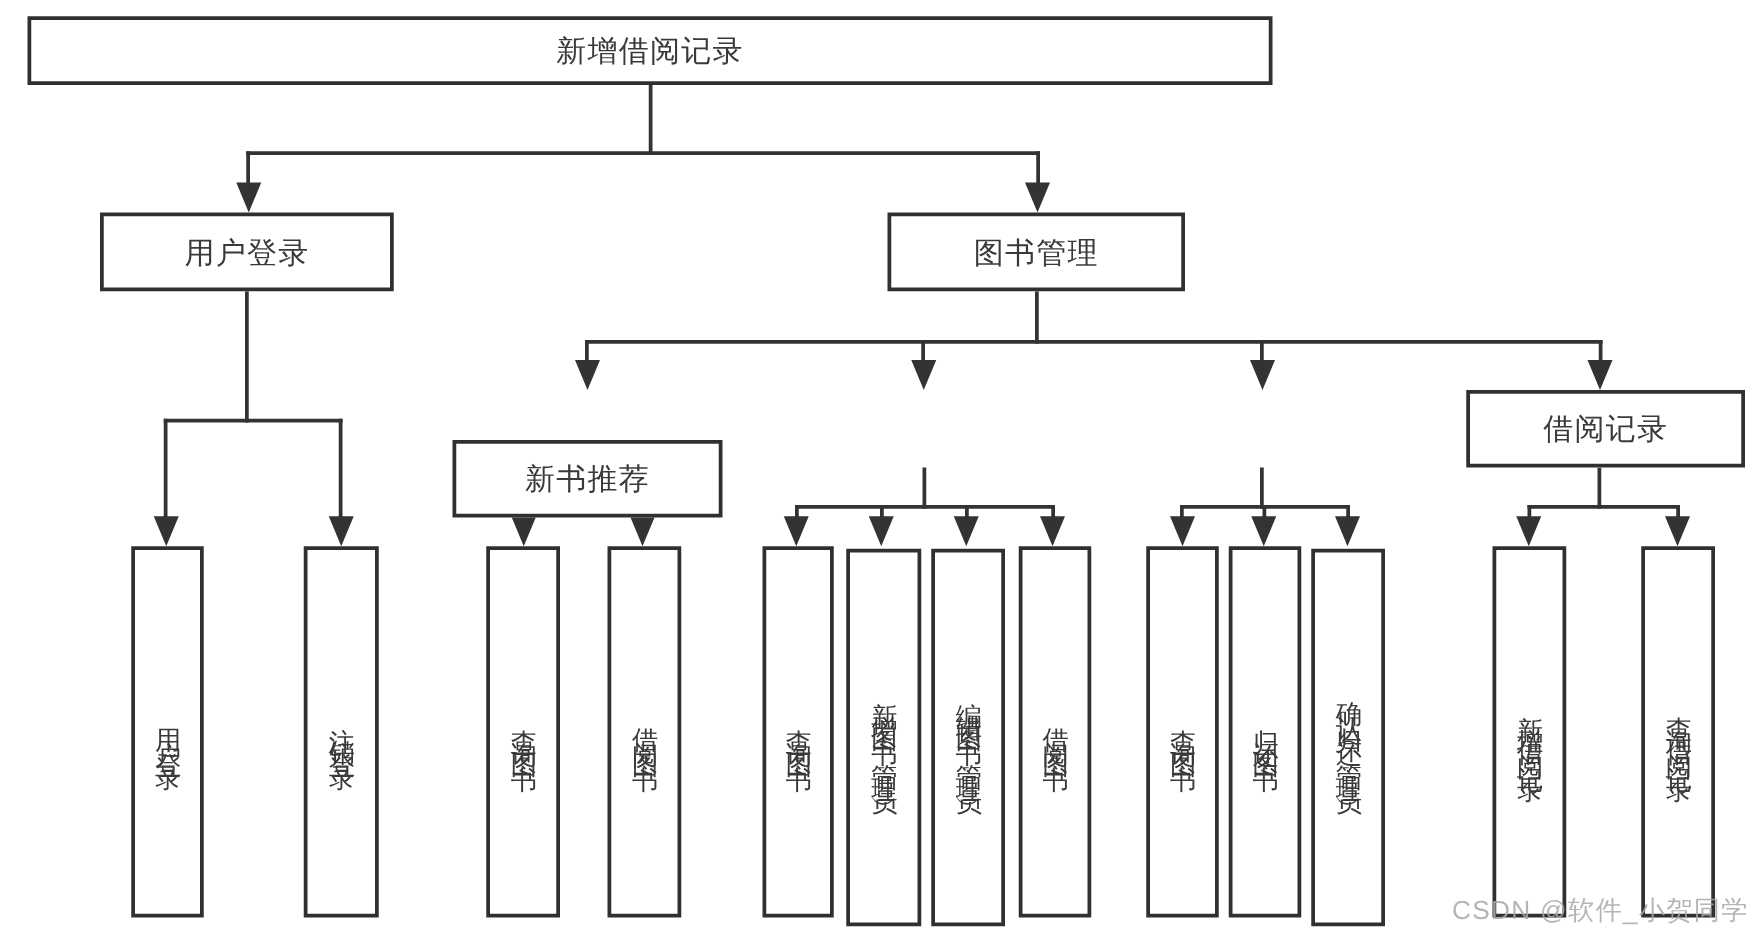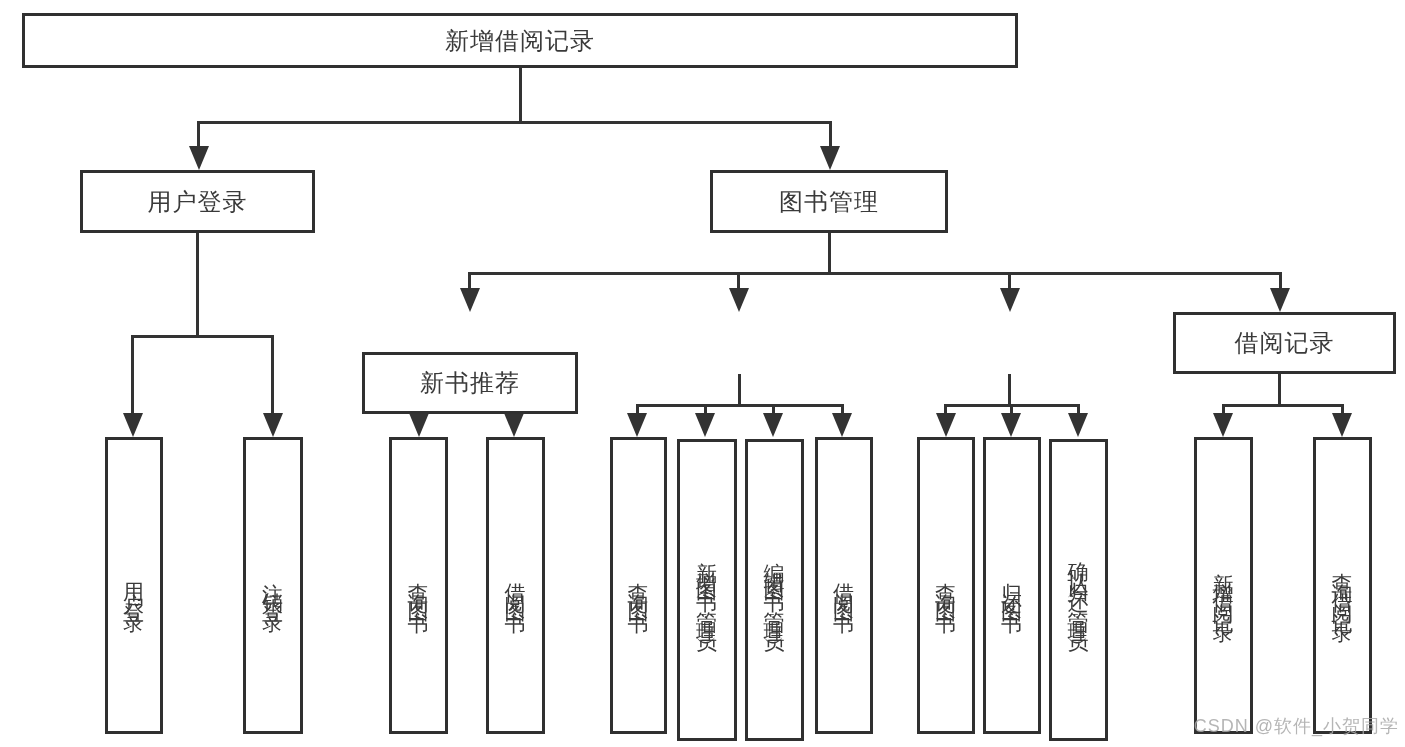--- a/index.html
+++ b/index.html
@@ -9,21 +9,21 @@
         display:flex;align-items:center;justify-content:center;
         font-size:24px;letter-spacing:1px;color:#3a3a3a;z-index:2;}
   .vbox{position:absolute;box-sizing:border-box;border:3px solid #303030;background:#fff;
         display:flex;align-items:center;justify-content:center;z-index:2;}
   .vbox span{writing-mode:vertical-lr;text-orientation:mixed;letter-spacing:10px;
              font-size:21px;line-height:1;color:#3a3a3a;}
   .vl{position:absolute;width:3px;background:#333;z-index:1;}
   .hl{position:absolute;height:3px;background:#333;z-index:1;}
   .ah{position:absolute;width:0;height:0;border-left:10px solid transparent;
       border-right:10px solid transparent;border-top:24px solid #333;z-index:1;}
-  .watermark{position:absolute;right:6px;top:714px;font-size:18px;color:#a9a9a9;
+  .watermark{position:absolute;right:6px;top:714px;font-size:21px;color:#a9a9a9;
              opacity:.85;z-index:3;letter-spacing:1px;}
 </style>
 </head>
 <body>
 
 <div class="canvas">
 
   <div class="hbox" style="left:22px;top:13px;width:996px;height:55px;">新增借阅记录</div>
 
   <div class="hbox" style="left:80px;top:170px;width:235px;height:63px;">用户登录</div>

